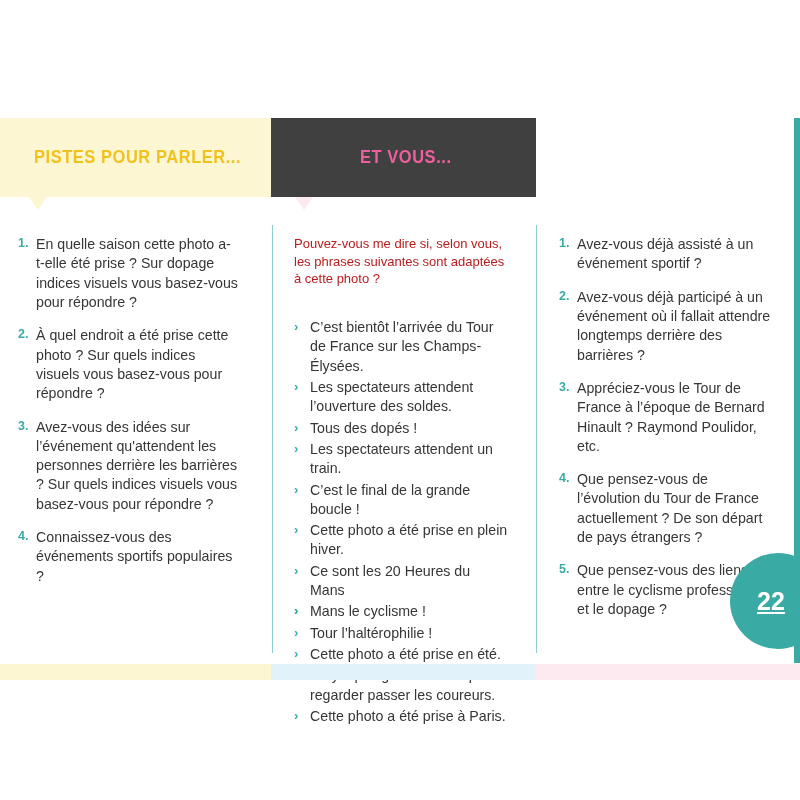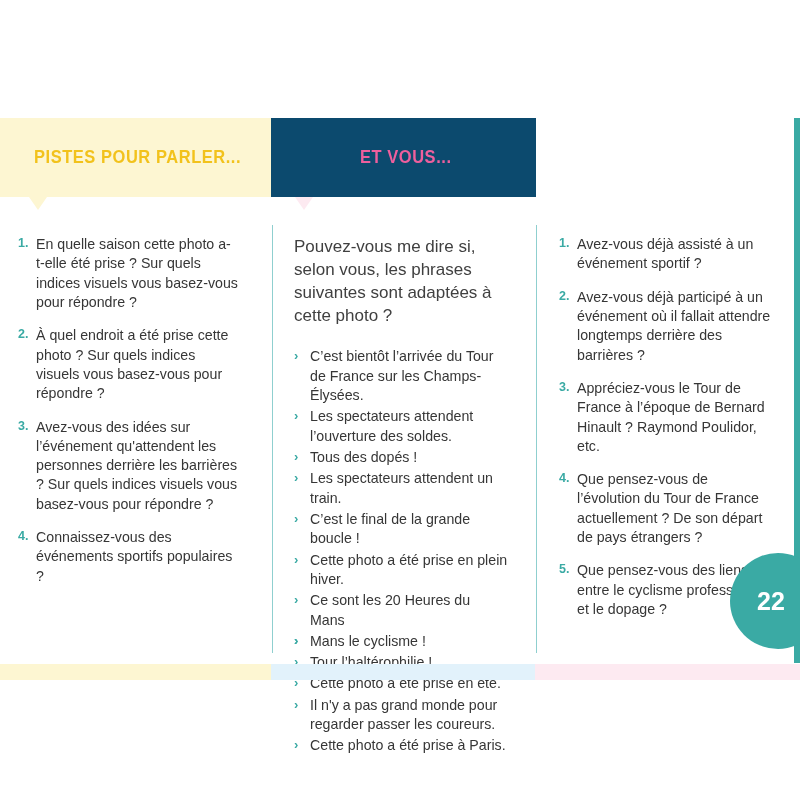--- a/index.html
+++ b/index.html
@@ -42,21 +42,21 @@
     border-radius: 24px;
   }
   .header-cell {
     position: relative;
     height: 79px;
     display: flex;
     align-items: center;
   }
   .header-cell.yellow { width: 271px; background: #fdf6d2; }
   .header-cell.blue   { width: 264px; background: #e2f2fb; }
-  .header-cell.pink   { width: 265px; background: #0c4a6e; }
+  .header-cell.pink   { width: 265px; background: #404040; }
 
   .header-title {
     font-weight: bold;
     font-size: 17.5px;
     letter-spacing: 0.6px;
     font-stretch: condensed;
     transform: scaleX(0.94);
     transform-origin: left center;
     white-space: nowrap;
   }
@@ -121,24 +121,24 @@
     left: 0;
     top: 0;
     color: #3aaaa4;
     font-weight: bold;
     font-size: 12.5px;
     font-stretch: condensed;
   }
 
   
   .intro {
-    font-size: 17px;
+    font-size: 13px;
     line-height: 1.36;
-    color: #404040;
-    margin: 0 0 20px 0;
+    color: #b91c1c;
+    margin: 0 0 30px 0;
   }
 
   
   .bullet-list {
     list-style: none;
     margin: 0;
     padding: 0;
   }
   .bullet-item {
     position: relative;
@@ -169,20 +169,21 @@
     display: flex;
     align-items: center;
     justify-content: center;
   }
   .page-badge span {
     color: #ffffff;
     font-size: 25px;
     font-weight: bold;
     margin-right: 14px;
     font-stretch: condensed;
+    text-decoration: underline;
   }
 
   
   .footer-band {
     position: absolute;
     left: 0;
     top: 664px;
     width: 800px;
     height: 16px;
     display: flex;
@@ -209,21 +210,21 @@
       <div class="header-notch"></div>
     </div>
   </div>
 
   <div class="body-area">
 
     <div class="column col1">
       <ul class="num-list">
         <li class="num-item">
           <span class="num">1.</span>
-          <span>En quelle saison cette photo a-t-elle été prise ? Sur quels indices visuels vous basez-vous pour répondre ?</span>
+          <span>En quelle saison cette photo a-t-elle été prise ? Sur dopage indices visuels vous basez-vous pour répondre ?</span>
         </li>
         <li class="num-item">
           <span class="num">2.</span>
           <span>À quel endroit a été prise cette photo ? Sur quels indices visuels vous basez-vous pour répondre ?</span>
         </li>
         <li class="num-item">
           <span class="num">3.</span>
           <span>Avez-vous des idées sur l’événement qu'attendent les personnes derrière les barrières ? Sur quels indices visuels vous basez-vous pour répondre ?</span>
         </li>
         <li class="num-item">

